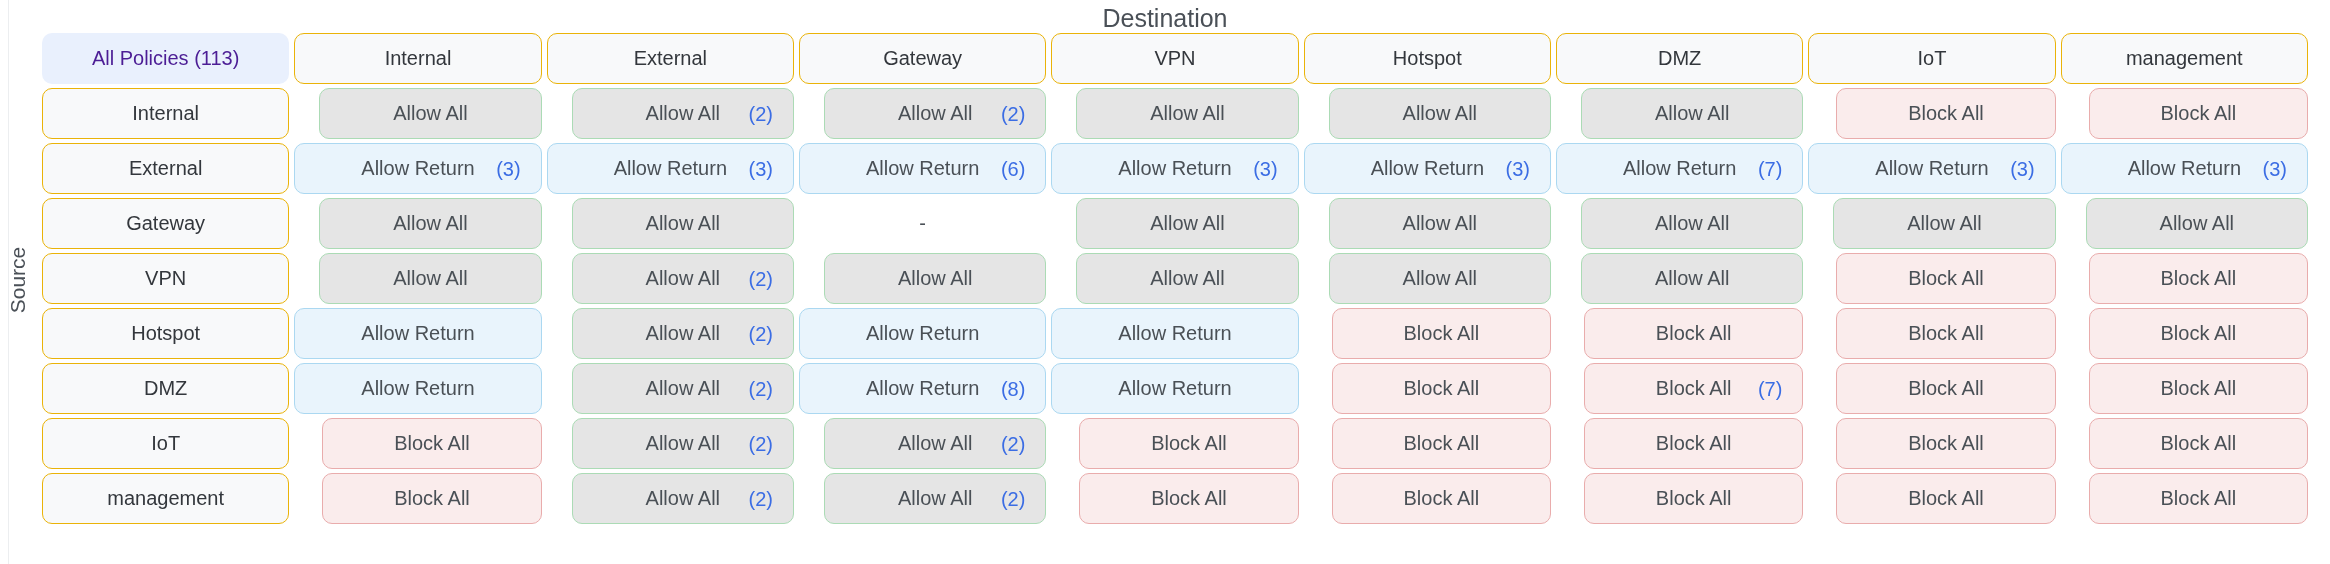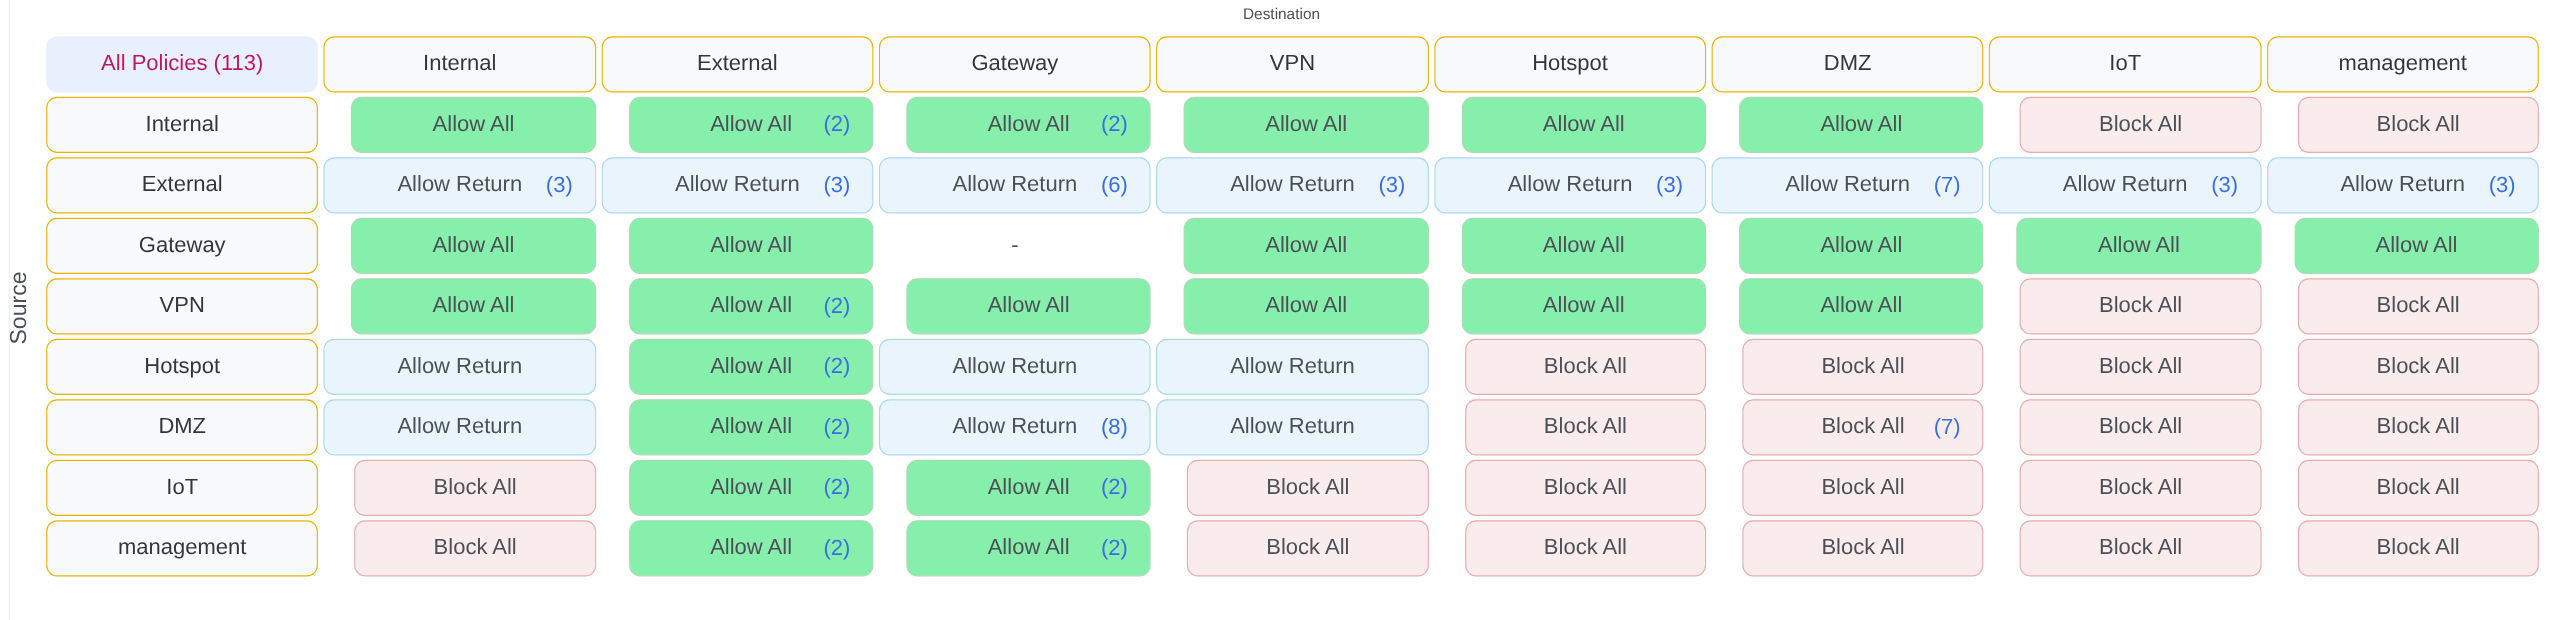--- a/index.html
+++ b/index.html
@@ -10,21 +10,21 @@
     color: #474c54;
     overflow: hidden;
     position: relative;
   }
   .page-edge {
     position: absolute; left: 8px; top: 0; width: 1px; height: 564px;
     background: #eceef0;
   }
   .dest-label {
     position: absolute; top: 4px; left: 0; width: 2330px;
-    text-align: center; font-size: 14px; color: #4a5057;
+    text-align: center; font-size: 25px; color: #4a5057;
   }
   .source-label {
     position: absolute; left: -22px; top: 268px; width: 80px;
     transform: rotate(-90deg); transform-origin: center;
     font-size: 21px; color: #4a5057; text-align: center;
   }
   .matrix {
     position: absolute; left: 42px; top: 33px; width: 2266px;
     display: grid;
     grid-template-columns: repeat(9, 1fr);
@@ -38,25 +38,25 @@
     font-size: 20px;
     white-space: nowrap;
   }
   .hdr, .rowhdr {
     background: #f8f9fa;
     border: 1px solid #eab308;
     color: #33373c;
   }
   .allpolicies {
     background: #e9f0fd;
-    color: #be185d;
+    color: #4c1d95;
     cursor: pointer;
   }
   .cell { color: #4a5056; cursor: pointer; }
-  .cell.allow  { background: #86efac; border: 1.5px solid #abdbb5; margin-left: 25px; }
+  .cell.allow  { background: #e5e5e5; border: 1.5px solid #abdbb5; margin-left: 25px; }
   .cell.return { background: #e9f4fc; border: 1.5px solid #abd8f1; }
   .cell.block  { background: #faecec; border: 1.5px solid #e9acac; margin-left: 28px; }
   .cell.none   { background: #ffffff; border: none; cursor: default; }
   .cell .count {
     position: absolute; right: 20px; top: 50%;
     transform: translateY(-50%);
     color: #3b6de4;
   }
 </style>
 </head>

